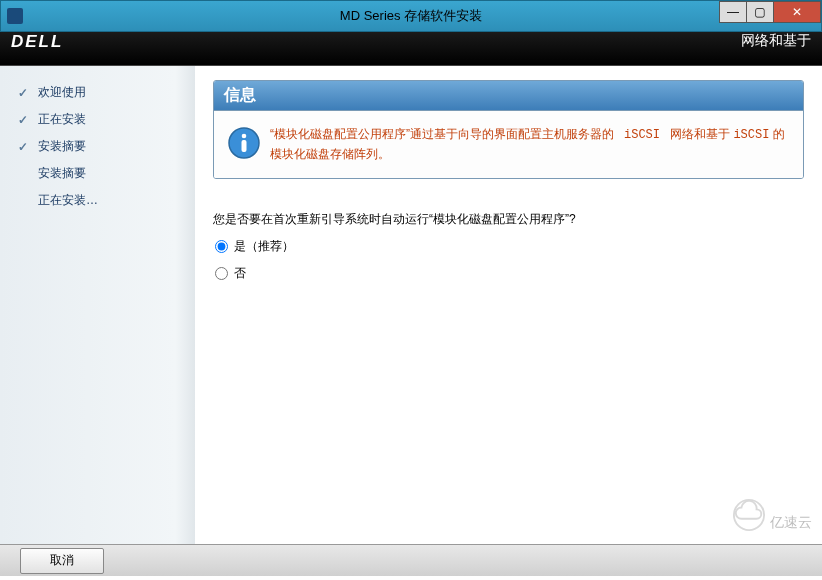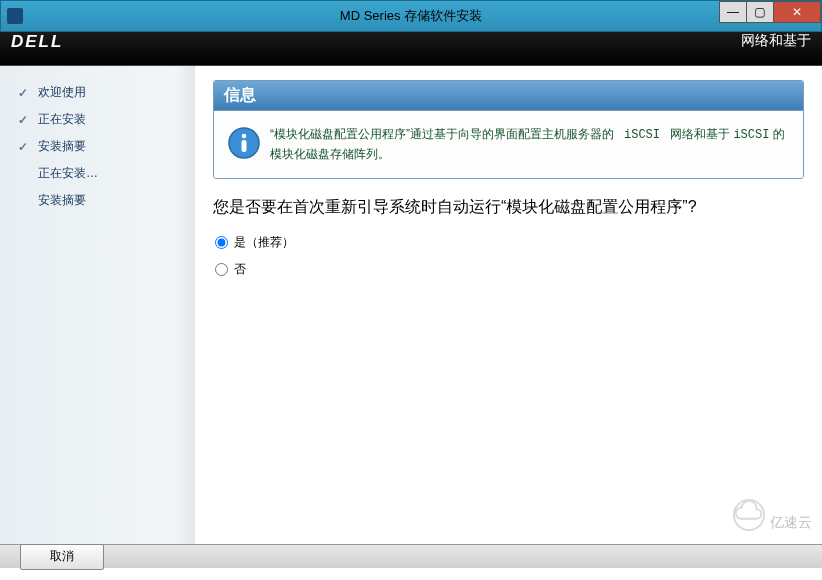--- a/index.html
+++ b/index.html
@@ -124,39 +124,39 @@
     padding: 14px 12px;
     background: #fdfdfd;
   }
   .info-icon {
     width: 44px;
     flex-shrink: 0;
   }
   .info-icon svg { width: 36px; height: 36px; }
   .info-text {
     font-size: 12px;
-    color: #14532d;
+    color: #c2410c;
     line-height: 1.6;
   }
   .info-text .code { font-family: "Courier New", monospace; }
   .question {
-    margin-top: 18px;
-    font-size: 16px;
+    margin-top: 32px;
+    font-size: 12px;
     color: #000;
   }
-  .radio-group { margin-top: 16px; }
+  .radio-group { margin-top: 10px; }
   .radio-item {
     display: flex;
     align-items: center;
     margin-bottom: 10px;
     font-size: 12px;
   }
   .radio-item input { margin: 0 6px 0 2px; }
   .footer {
-    height: 24px;
+    height: 32px;
     background: linear-gradient(to bottom, #e8e8e8, #d0d0d0);
     border-top: 1px solid #999;
     display: flex;
     align-items: center;
     padding: 0 12px;
   }
   .footer .spacer { flex: 1; }
   .footer button {
     height: 26px;
     min-width: 84px;
@@ -213,25 +213,25 @@
     <div class="step-item">
       <span class="check">✓</span>
       <span>正在安装</span>
     </div>
     <div class="step-item">
       <span class="check">✓</span>
       <span>安装摘要</span>
     </div>
     <div class="step-item no-check">
       <span class="check">✓</span>
+      <span>安装摘要</span>
+    </div>
+    <div class="step-item no-check">
+      <span class="check">✓</span>
       <span>正在安装…</span>
-    </div>
-    <div class="step-item no-check">
-      <span class="check">✓</span>
-      <span>安装摘要</span>
     </div>
   </div>
 
   <div class="content">
     <div class="info-box">
       <div class="info-header">信息</div>
       <div class="info-content">
         <div class="info-icon">
           <svg viewBox="0 0 36 36">
             <circle cx="18" cy="18" r="15" fill="#3a8fd8" stroke="#2a6aa0" stroke-width="1.5"></circle>

